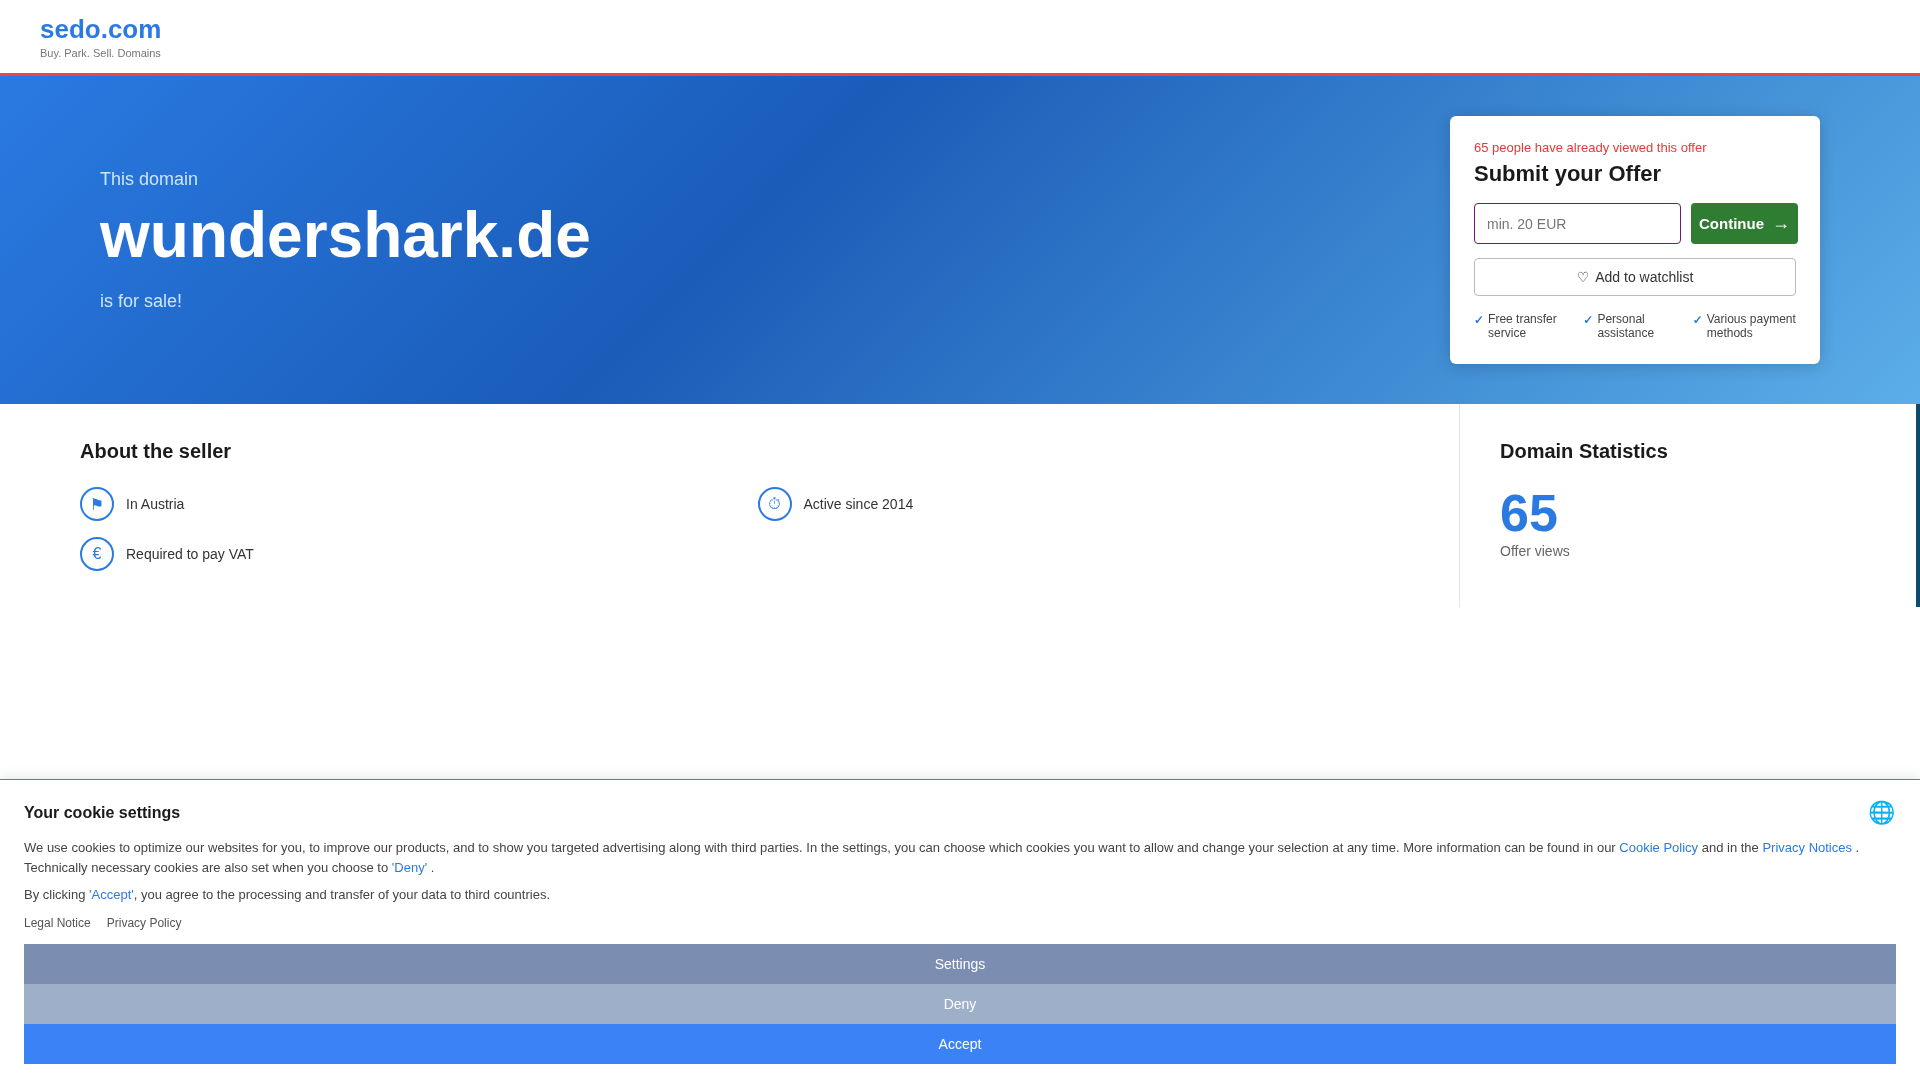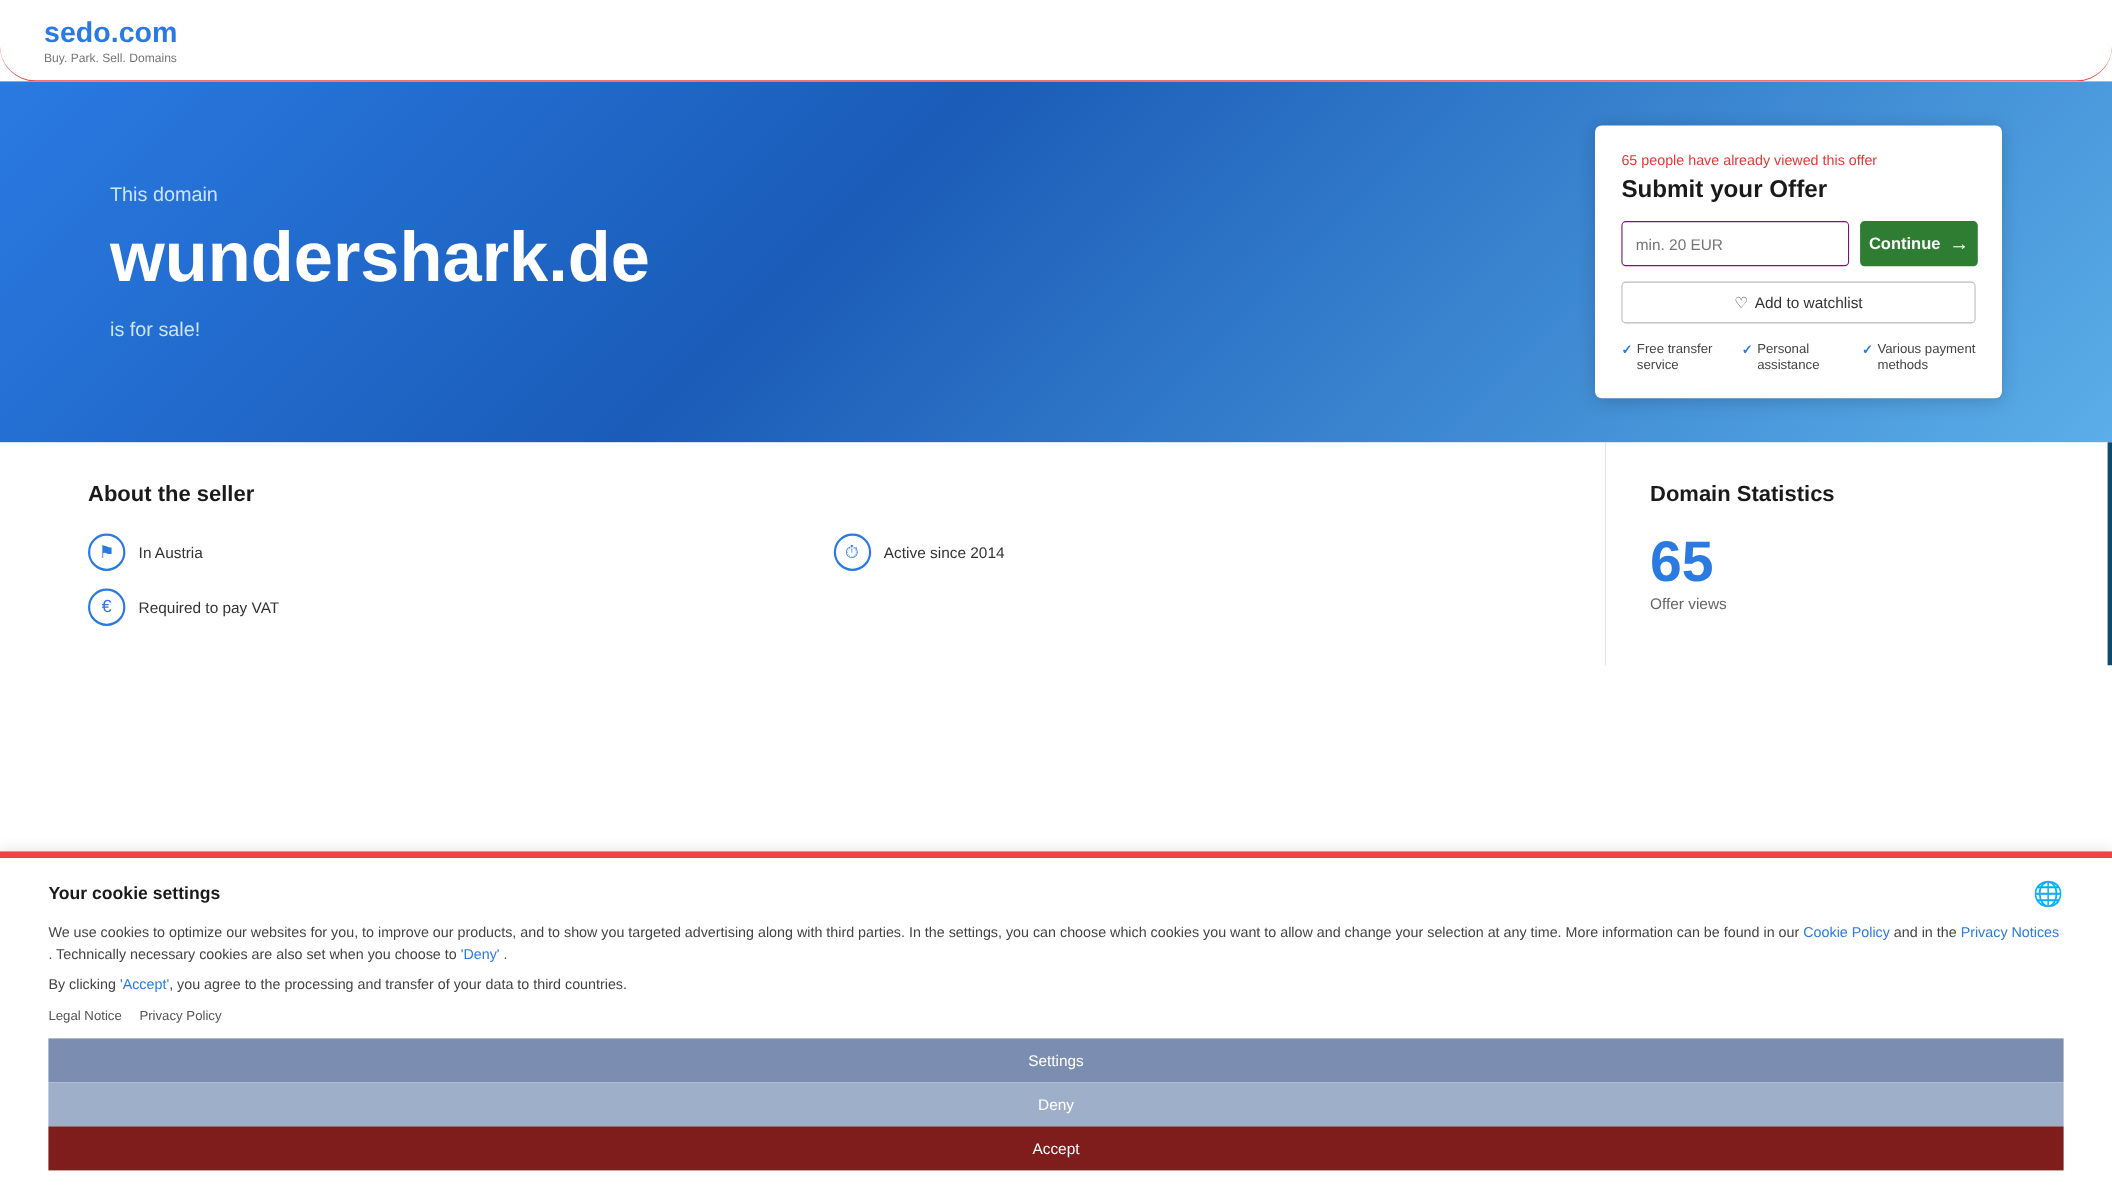--- a/index.html
+++ b/index.html
@@ -2,24 +2,23 @@
 <html><head>
   <meta charset="utf-8">
   <style>
     *, *::before, *::after { box-sizing: border-box; margin: 0; padding: 0; }
     body { font-family: Arial, sans-serif; font-size: 14px; color: #333; background: #fff; overflow-x: hidden; }
 
     
     .header {
       background: #fff;
       padding: 14px 40px;
-      border-bottom: 1px solid #ef4444;
-      display: flex;
-      align-items: center;
-      border-radius: 32px;
+      border-bottom: 3px solid #ef4444;
+      display: flex;
+      align-items: center;
     }
     .logo-text {
       font-size: 26px;
       font-weight: bold;
       color: #1a1a1a;
     }
     .logo-text span {
       color: #2a7ae2;
     }
     .logo-sub {
@@ -203,22 +202,22 @@
       color: #666;
     }
 
     
     .cookie-banner {
       position: fixed;
       bottom: 0;
       left: 0;
       right: 0;
       background: #fff;
-      border-top: 6px solid #ef4444;
-      padding: 20px 44px 16px;
+      border-top: 1px solid #ef4444;
+      padding: 20px 24px 16px;
       z-index: 1000;
       box-shadow: 0 -2px 12px rgba(0,0,0,0.1);
     }
     .cookie-header {
       display: flex;
       align-items: center;
       justify-content: space-between;
       margin-bottom: 12px;
     }
     .cookie-title {
@@ -274,21 +273,21 @@
     }
     .cookie-btn-settings {
       background: #7b8db0;
       color: #fff;
     }
     .cookie-btn-deny {
       background: #9eafc9;
       color: #fff;
     }
     .cookie-btn-accept {
-      background: #7f1d1d;
+      background: #3b82f6;
       color: #fff;
     }
   </style>
 </head>
 <body>
 
 <header class="header">
   <div>
     <div class="logo-text">
       <span>sedo.com</span>

